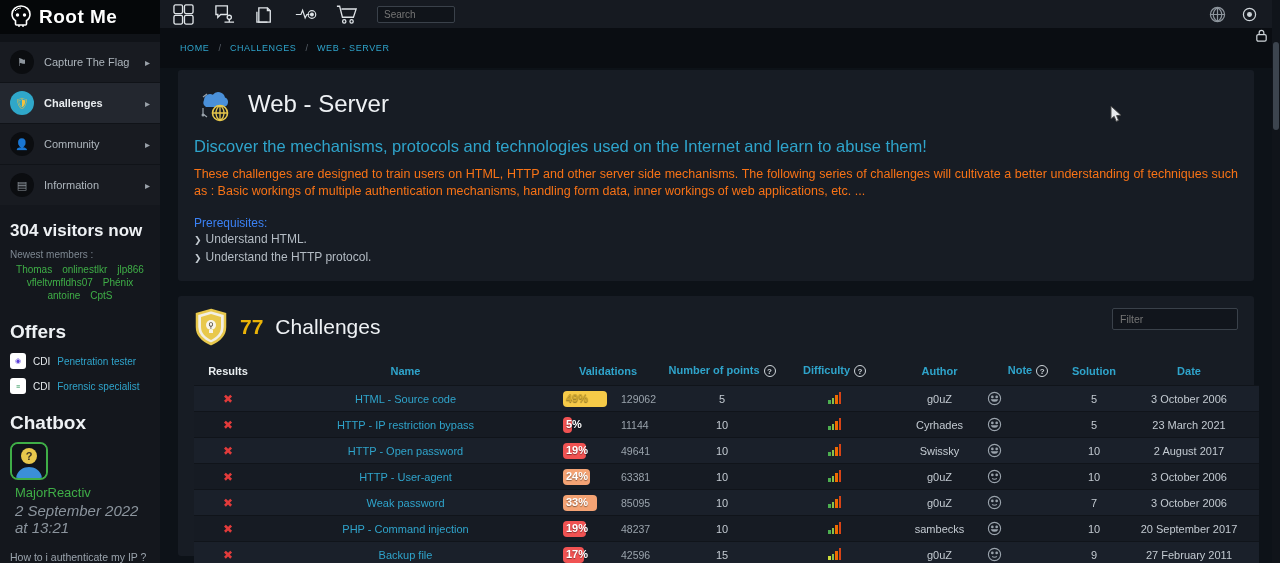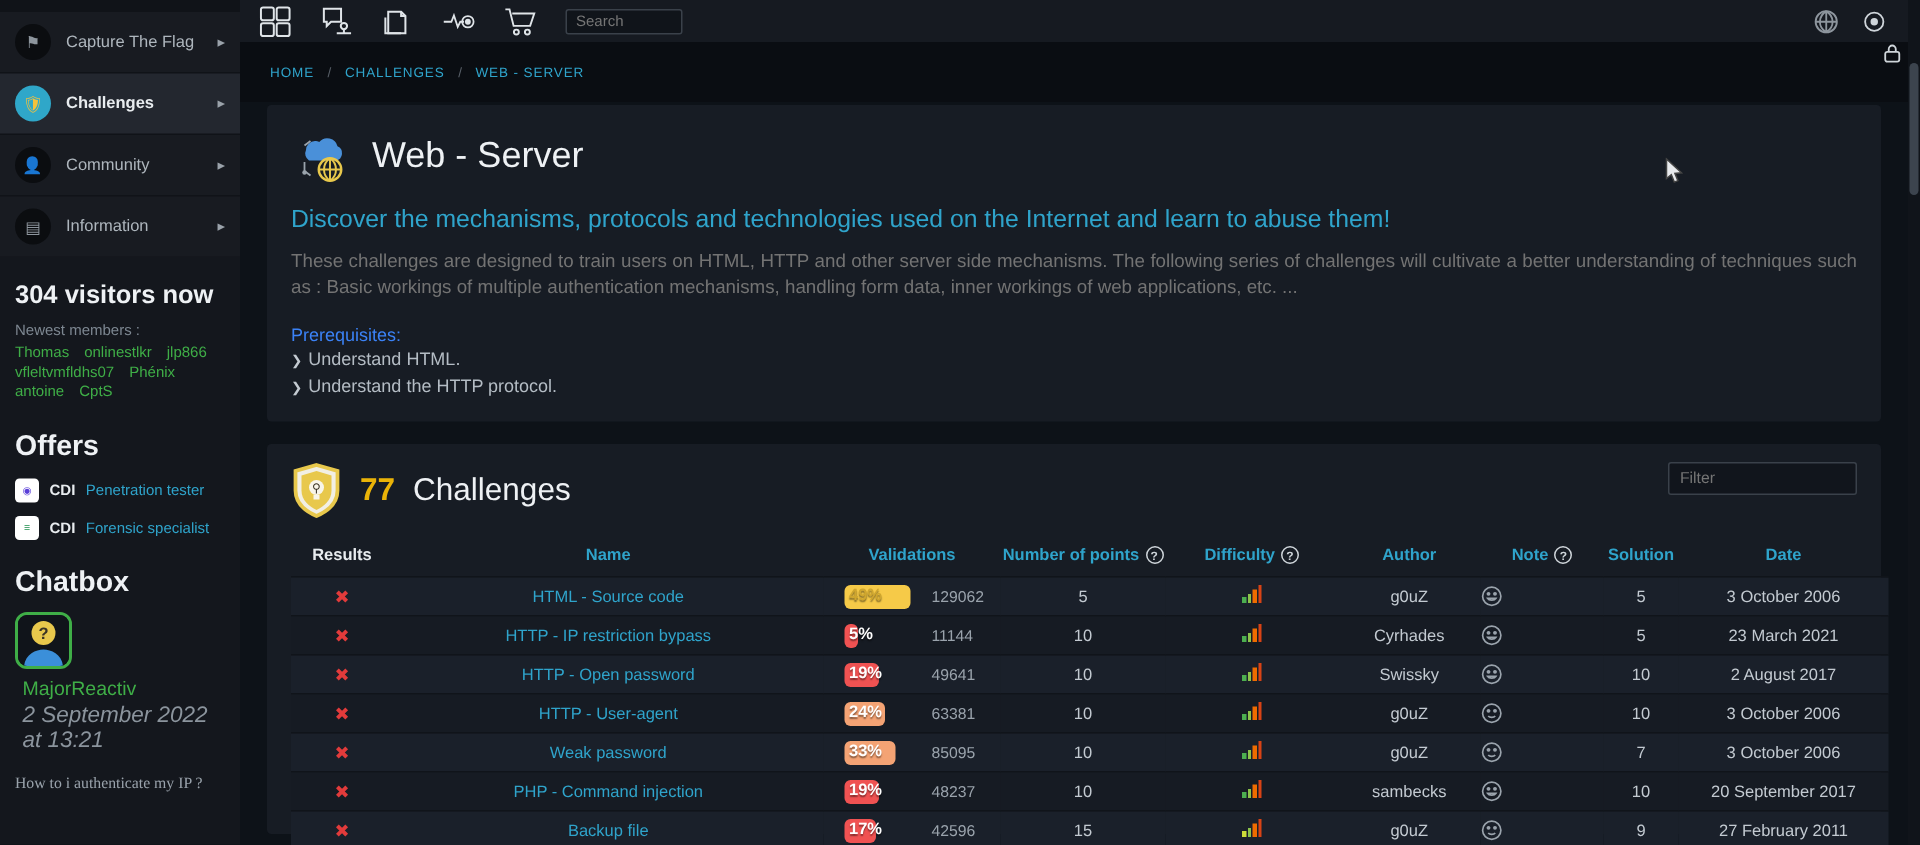--- a/index.html
+++ b/index.html
@@ -20,35 +20,35 @@
     display:flex; align-items:center; justify-content:center; flex:0 0 24px;
     font-size:11px; color:#8d959d; }
   .menu-item.active .menu-icon { background:#2fa7c9; color:#f5c23c; }
   .menu-label { font-size:11px; color:#aeb6bd; flex:1; }
   .menu-item.active .menu-label { color:#e8ecef; font-weight:bold; }
   .menu-chev { color:#9aa2aa; font-size:10px; }
 
   .side-section { padding:0 10px; }
   .visitors { font-size:17px; color:#eef1f4; font-weight:bold; margin:16px 0 8px; }
   .newest-label { font-size:10px; color:#7d8791; margin-bottom:4px; }
-  .members { display:flex; flex-wrap:wrap; gap:2px 10px; }
+  .members { display:flex; flex-wrap:wrap; gap:2px 10px;justify-content:center; }
   .members a { font-size:10px; color:#3fae47; text-decoration:none; }
   .offers-title { font-size:19px; color:#eef1f4; font-weight:bold; margin:20px 0 10px; }
   .offer-row { display:flex; align-items:center; gap:7px; margin-bottom:9px; }
   .offer-logo { width:16px; height:16px; border-radius:3px; background:#fff;
     display:flex; align-items:center; justify-content:center; font-size:7px;
     font-weight:bold; flex:0 0 16px; }
-  .offer-type { font-size:10px; font-weight:bold; color:#e8ecef; }
+  .offer-type { font-size:10px; font-weight:normal; color:#e8ecef; }
   .offer-link { font-size:10px; color:#2fa4cb; text-decoration:none; }
   .chat-title { font-size:19px; color:#eef1f4; font-weight:bold; margin:18px 0 8px; }
   .avatar { width:38px; height:38px; border:2px solid #3fae47; border-radius:8px;
     background:#10141a; overflow:hidden; }
   .chat-user { font-size:13px; color:#3fae47; margin:5px 0 2px 5px; }
   .chat-time { font-size:15px; color:#8b949d; font-style:italic; margin-left:5px; }
-  .chat-msg { font-size:10.5px; color:#9aa3ac; margin-top:14px; line-height:1.35;font-family:Liberation Serif, serif; }
+  .chat-msg { font-size:10.5px; color:#9aa3ac; margin-top:14px; line-height:1.35; }
 
   
   .topbar { position:absolute; left:160px; top:0; right:8px; height:28px;
     background:#161a21; display:flex; align-items:center; gap:19px; padding:0 12px; }
   .tb-icon { width:22px; height:22px; color:#dfe4e8; display:flex;
     align-items:center; justify-content:center; cursor:pointer; }
   .search-box { width:78px; height:17px; background:#10141a; border:1px solid #3a414a;
     border-radius:2px; color:#9aa3ac; font-size:10px; padding:0 6px;
     font-family:inherit; }
   .tb-right { margin-left:auto; display:flex; align-items:center; gap:10px; }
@@ -59,21 +59,21 @@
   .crumb-sep { font-size:9px; color:#596069; }
 
   
   .main { position:absolute; left:160px; top:68px; right:8px; bottom:0;
     background:#0d1218; }
   .panel { background:#171c24; border-radius:3px; margin:0 18px; padding:14px 16px; }
   .panel-intro { margin-top:2px; height:211px; }
   .page-title-row { display:flex; align-items:center; gap:14px; }
   .page-title { font-size:24px; color:#eef1f4; font-weight:normal; }
   .subtitle { font-size:16.5px; color:#2fa4cb; margin-top:13px; }
-  .desc { font-size:12.5px; color:#737373; line-height:1.35; margin-top:10px;
+  .desc { font-size:12.5px; color:#f97316; line-height:1.35; margin-top:10px;
     text-align:justify; }
   .prereq-label { font-size:12px; color:#3b82f6; margin-top:16px; }
   .prereq-item { font-size:12px; color:#b4bcc4; line-height:1.5; }
   .prereq-item .arrow { color:#c3cad1; font-size:9px; margin-right:4px; }
 
   .panel-challenges { margin-top:15px; height:260px; padding-top:12px; }
   .ch-head { display:flex; align-items:flex-start; }
   .ch-title-wrap { display:flex; align-items:center; gap:12px; }
   .ch-count { font-size:21px; color:#eab308; font-weight:bold; }
   .ch-title { font-size:21px; color:#eef1f4; }
@@ -117,20 +117,32 @@
   .scroll-thumb { position:absolute; right:1px; top:42px; width:6px; height:88px;
     background:#3c444e; border-radius:3px; }
 
   .cursor { position:absolute; left:1110px; top:105px; z-index:50; pointer-events:none; }
   svg { display:block; }
 </style>
 </head>
 <body>
 
 <div class="sidebar">
+  <div class="logo-bar">
+    <span>
+      <svg width="22" height="24" viewBox="0 0 22 24">
+          <path d="M11 1c-5 0-9 3.6-9 8.2 0 2.8 1.4 5 3.5 6.4V19c0 .6.4 1 1 1h9c.6 0 1-.4 1-1v-3.4C18.6 14.2 20 12 20 9.2 20 4.6 16 1 11 1z" fill="none" stroke="#fff" stroke-width="1.6"></path>
+          <circle cx="7.5" cy="10" r="1.7" fill="#fff"></circle>
+          <circle cx="14.5" cy="10" r="1.7" fill="#fff"></circle>
+          <path d="M9 20v2M13 20v2" stroke="#fff" stroke-width="1.4"></path>
+          <path d="M5 6c1.5-2 4-3 6-3" stroke="#fff" stroke-width="1" fill="none"></path>
+        </svg>
+    </span>
+    <span class="logo-text">Root Me</span>
+  </div>
 
   <div class="menu">
     <div class="menu-item">
       <span class="menu-icon">⚑</span>
       <span class="menu-label">Capture The Flag</span>
       <span class="menu-chev">▸</span>
     </div>
     <div class="menu-item active">
       <span class="menu-icon">🛡</span>
       <span class="menu-label">Challenges</span>

